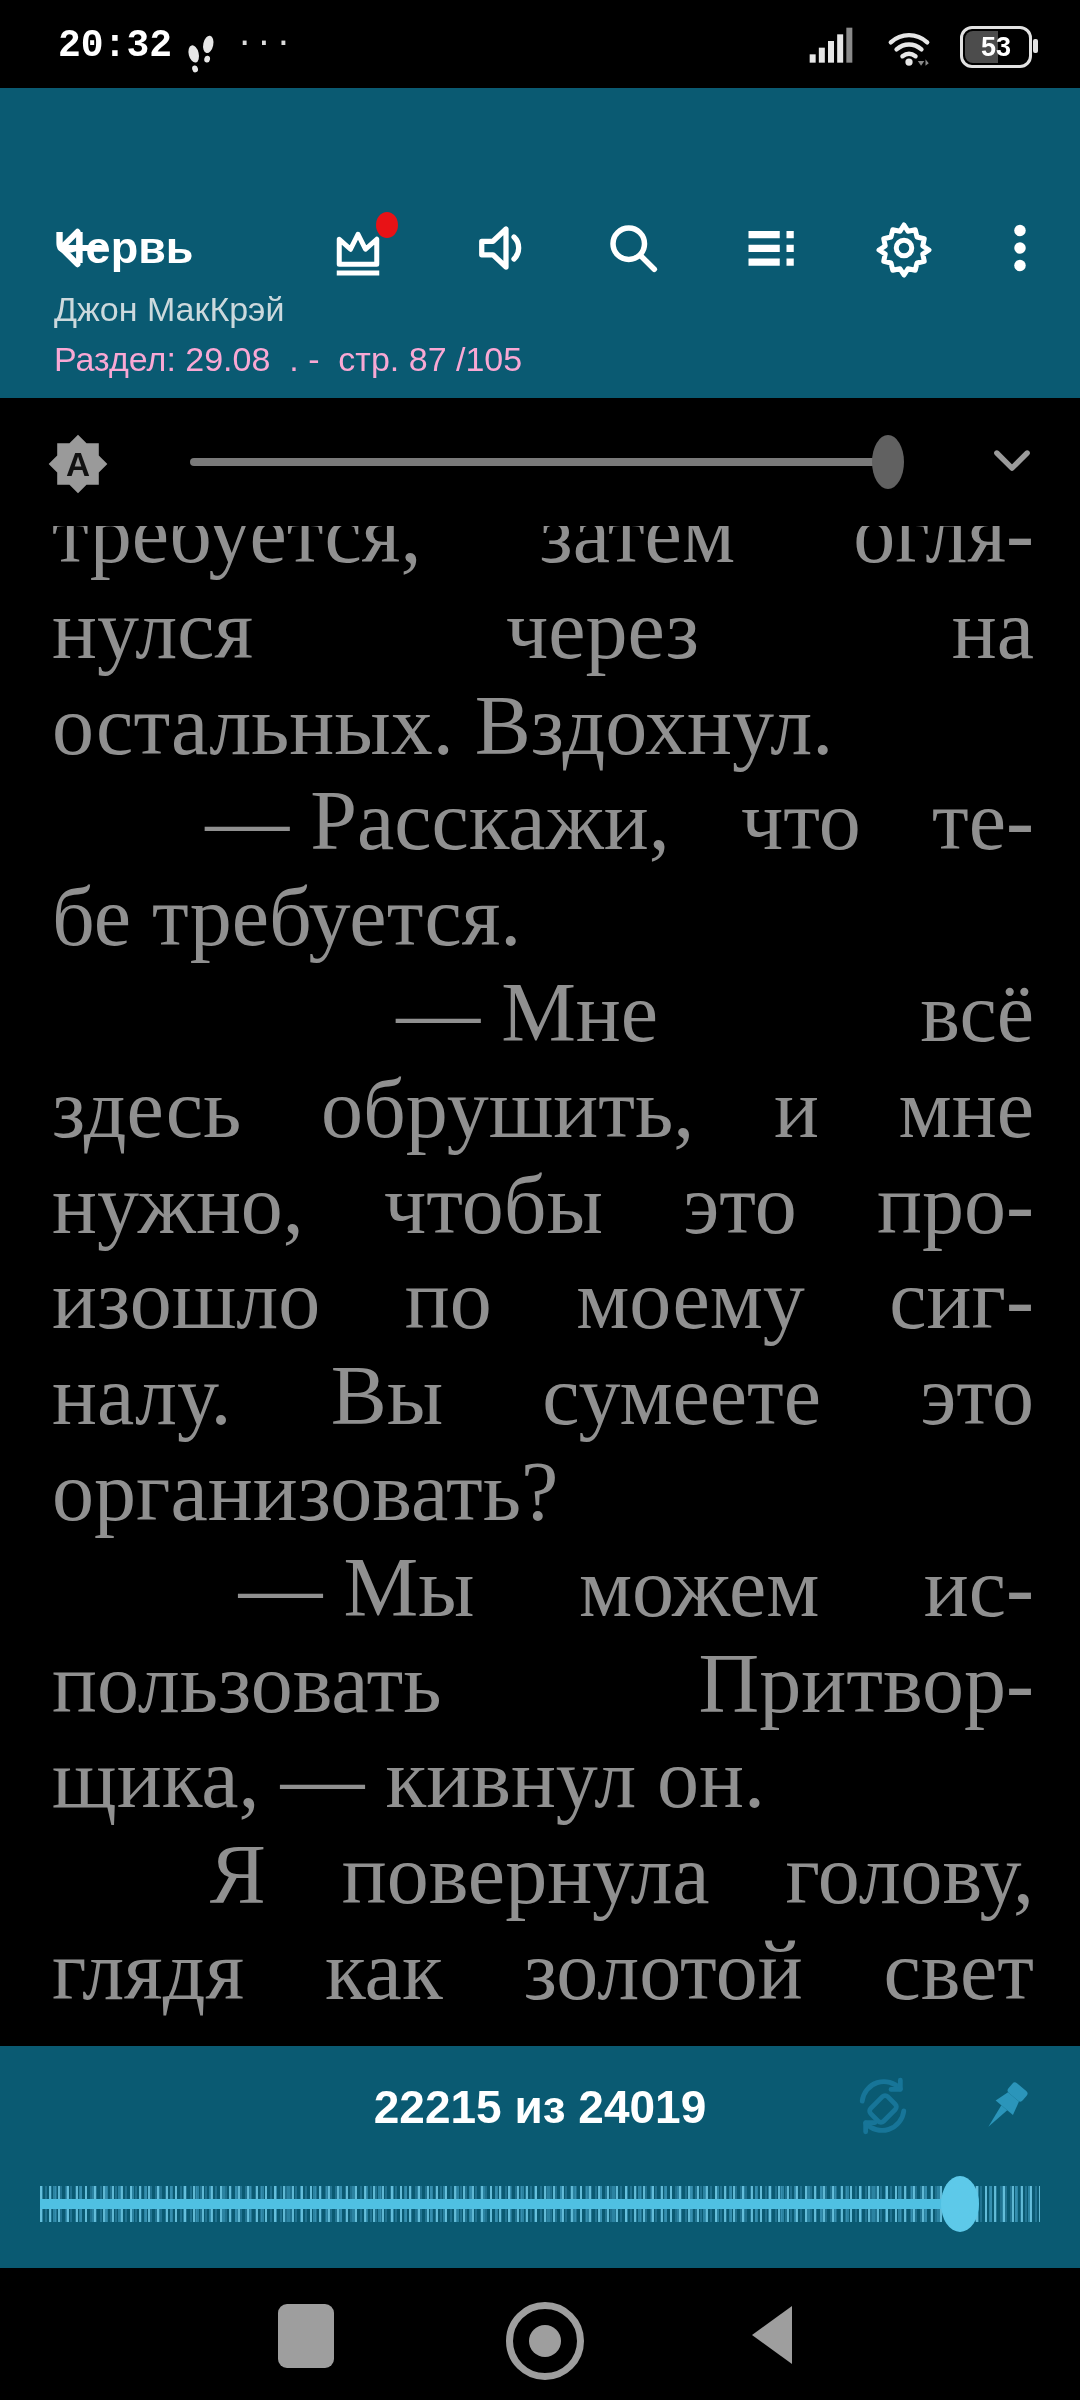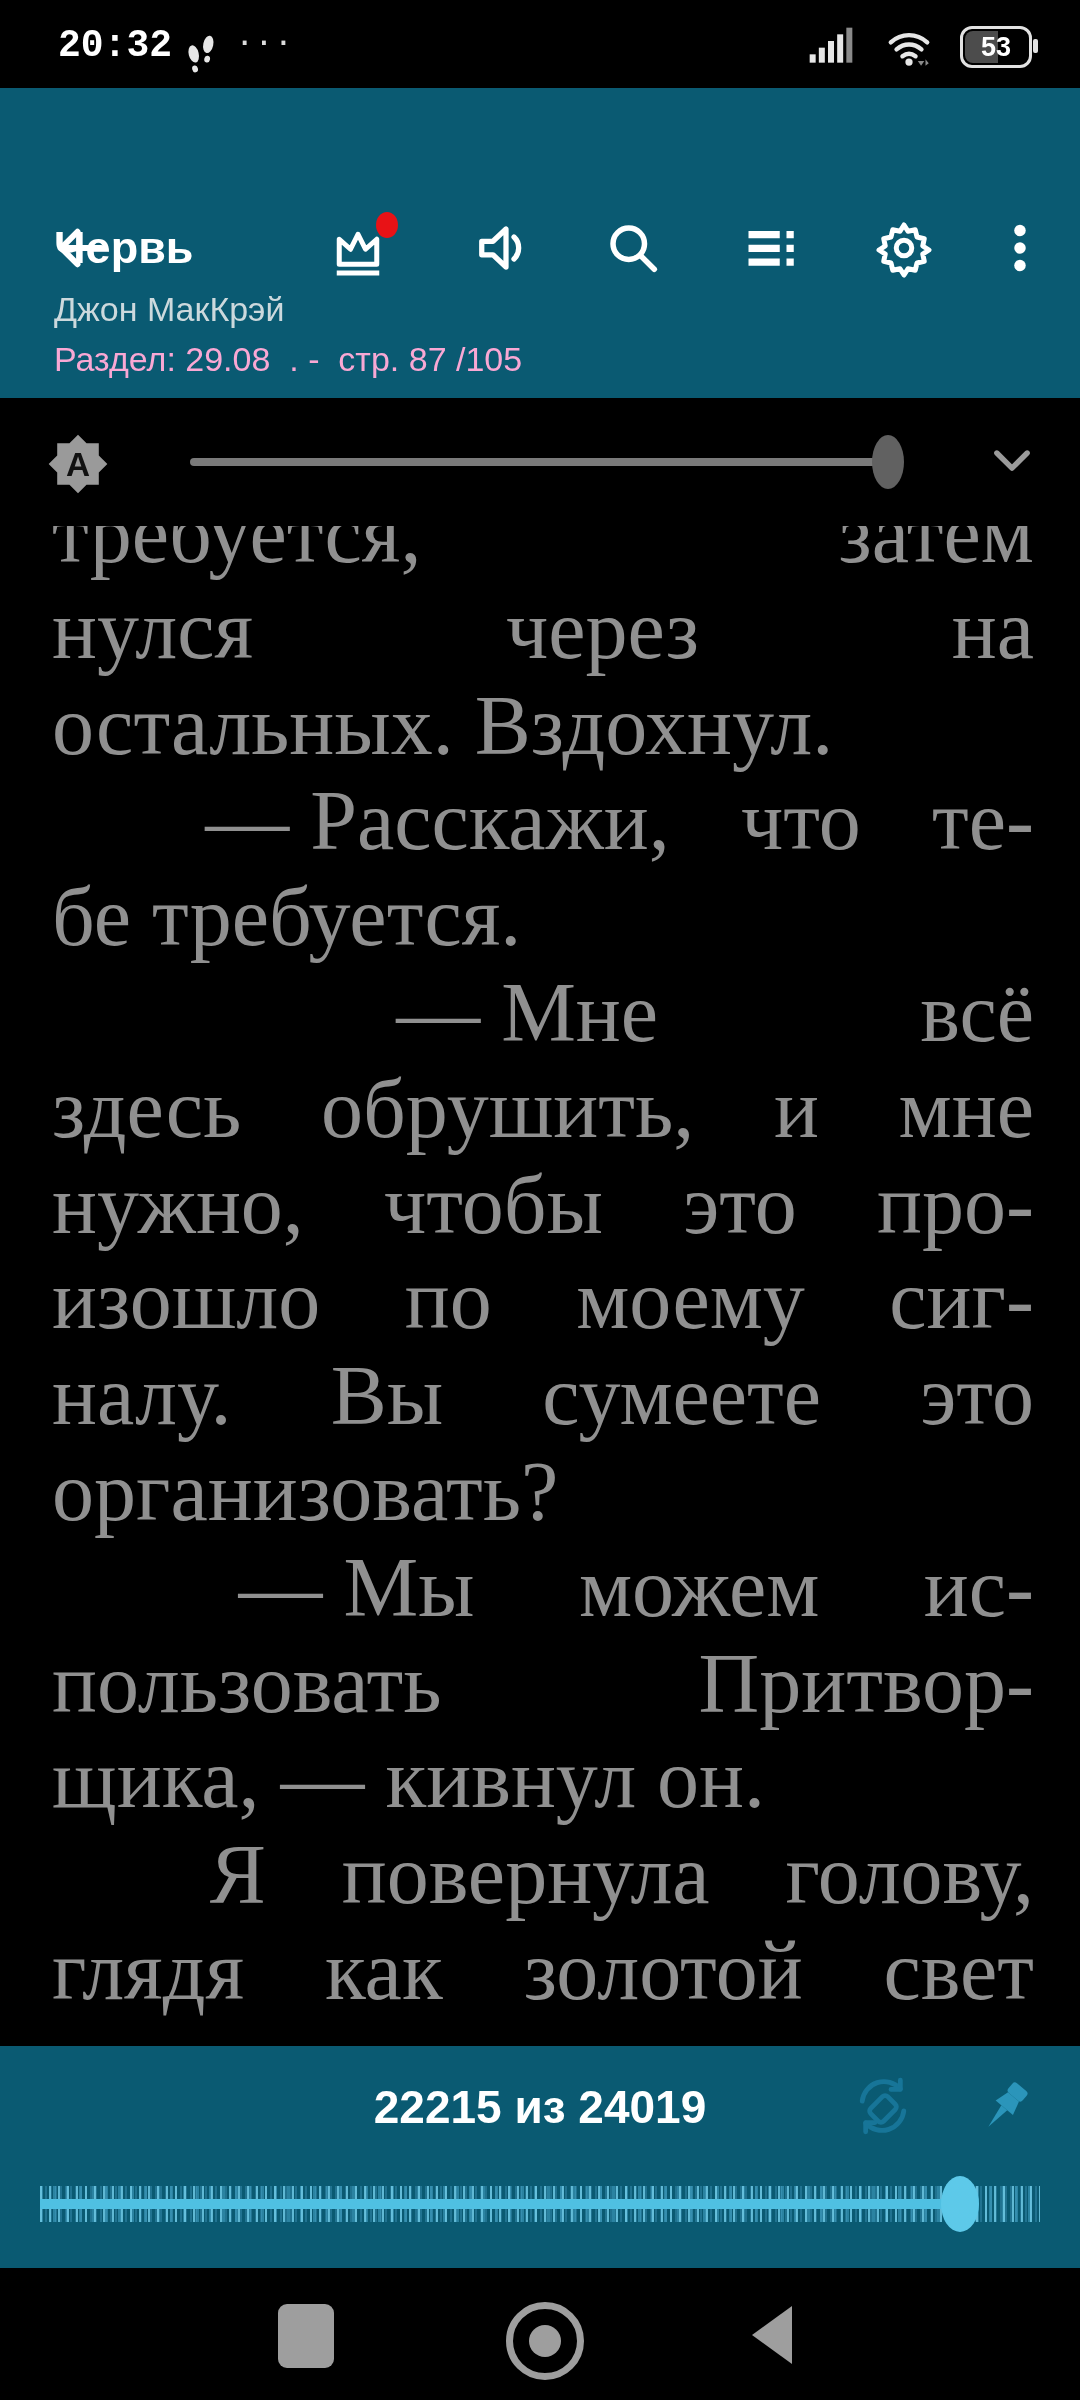--- a/index.html
+++ b/index.html
@@ -198,20 +198,21 @@
       <svg viewBox="0 0 24 24" width="56" height="56">
         <path d="M5.5 9 L12 15.5 L18.5 9" fill="none" stroke="currentColor" stroke-width="2.3" stroke-linecap="round" stroke-linejoin="round"></path>
       </svg>
     </span>
   </div>
 
   <div class="reader">
       <div class="line just">
         <span>требуется,</span>
         <span>затем</span>
+        <span>огля-</span>
       </div>
       <div class="line just">
         <span>нулся</span>
         <span>через</span>
         <span>на</span>
       </div>
       <div class="line"><span>остальных. Вздохнул.</span></div>
       <div class="line just">
         <span class="ind"></span>
         <span>— Расскажи,</span>

